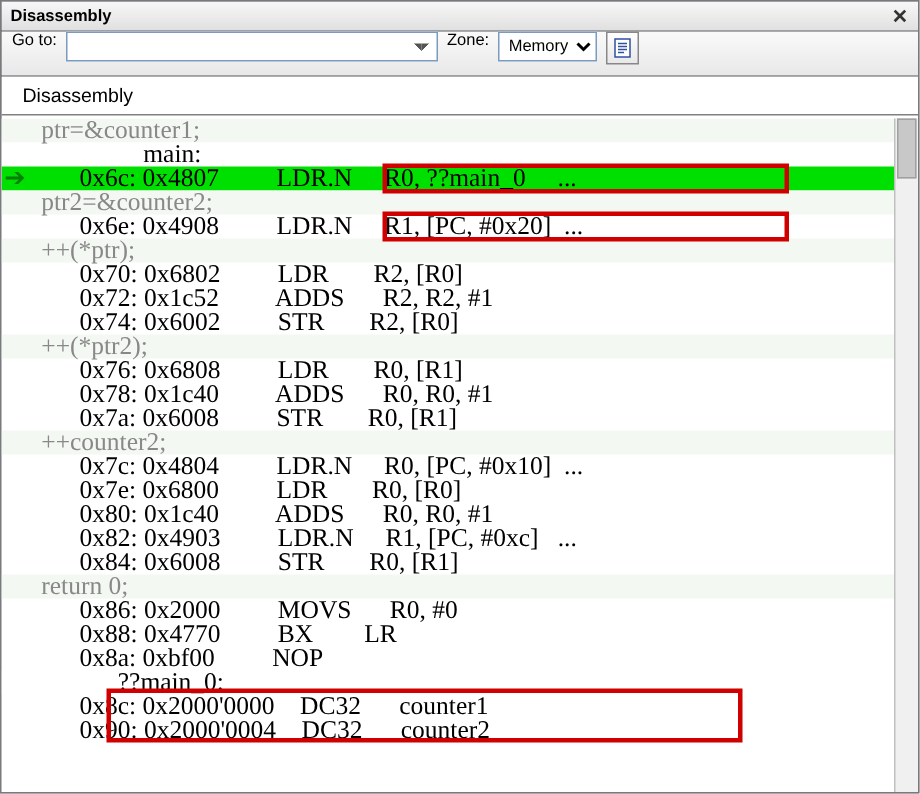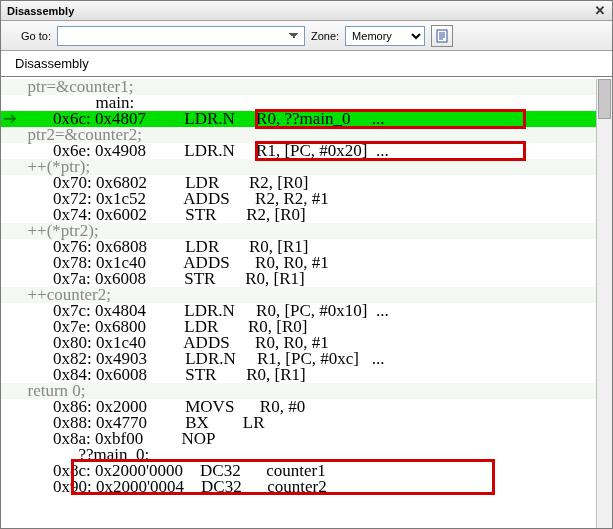--- a/index.html
+++ b/index.html
@@ -32,41 +32,41 @@
     width: 16px; height: 16px;
     display: flex; align-items: center; justify-content: center;
     cursor: pointer;
     font-size: 13px;
     color: #333;
   }
   .toolbar {
     height: 30px;
     background: linear-gradient(#fafafa, #e8e8e8);
     border-bottom: 1px solid #a0a0a0;
-    display: flex; align-items: center;
+    display: flex; align-items: flex-start;
     gap: 6px;
-    padding: 0 20px;
+    padding: 0 7px;
   }
   .toolbar label { font-size: 11px; }
   .goto-input {
     width: 248px; height: 20px;
     border: 1px solid #7a9ac0;
     background: #fff;
     padding: 0 20px 0 4px;
     font-size: 11px;
     -webkit-appearance: none;
     appearance: none;
     background-image: linear-gradient(45deg, transparent 50%, #555 50%),
                       linear-gradient(135deg, #555 50%, transparent 50%);
     background-position: right 10px center, right 5px center;
     background-size: 5px 5px, 5px 5px;
     background-repeat: no-repeat;
   }
   .zone-select {
-    width: 80px; height: 20px;
+    width: 66px; height: 20px;
     border: 1px solid #7a9ac0;
     background: #fff;
     font-size: 11px;
     padding-left: 2px;
   }
   .doc-btn {
     width: 22px; height: 22px;
     border: 1px solid #888;
     background: linear-gradient(#fff,#e8e8e8);
     cursor: pointer;

